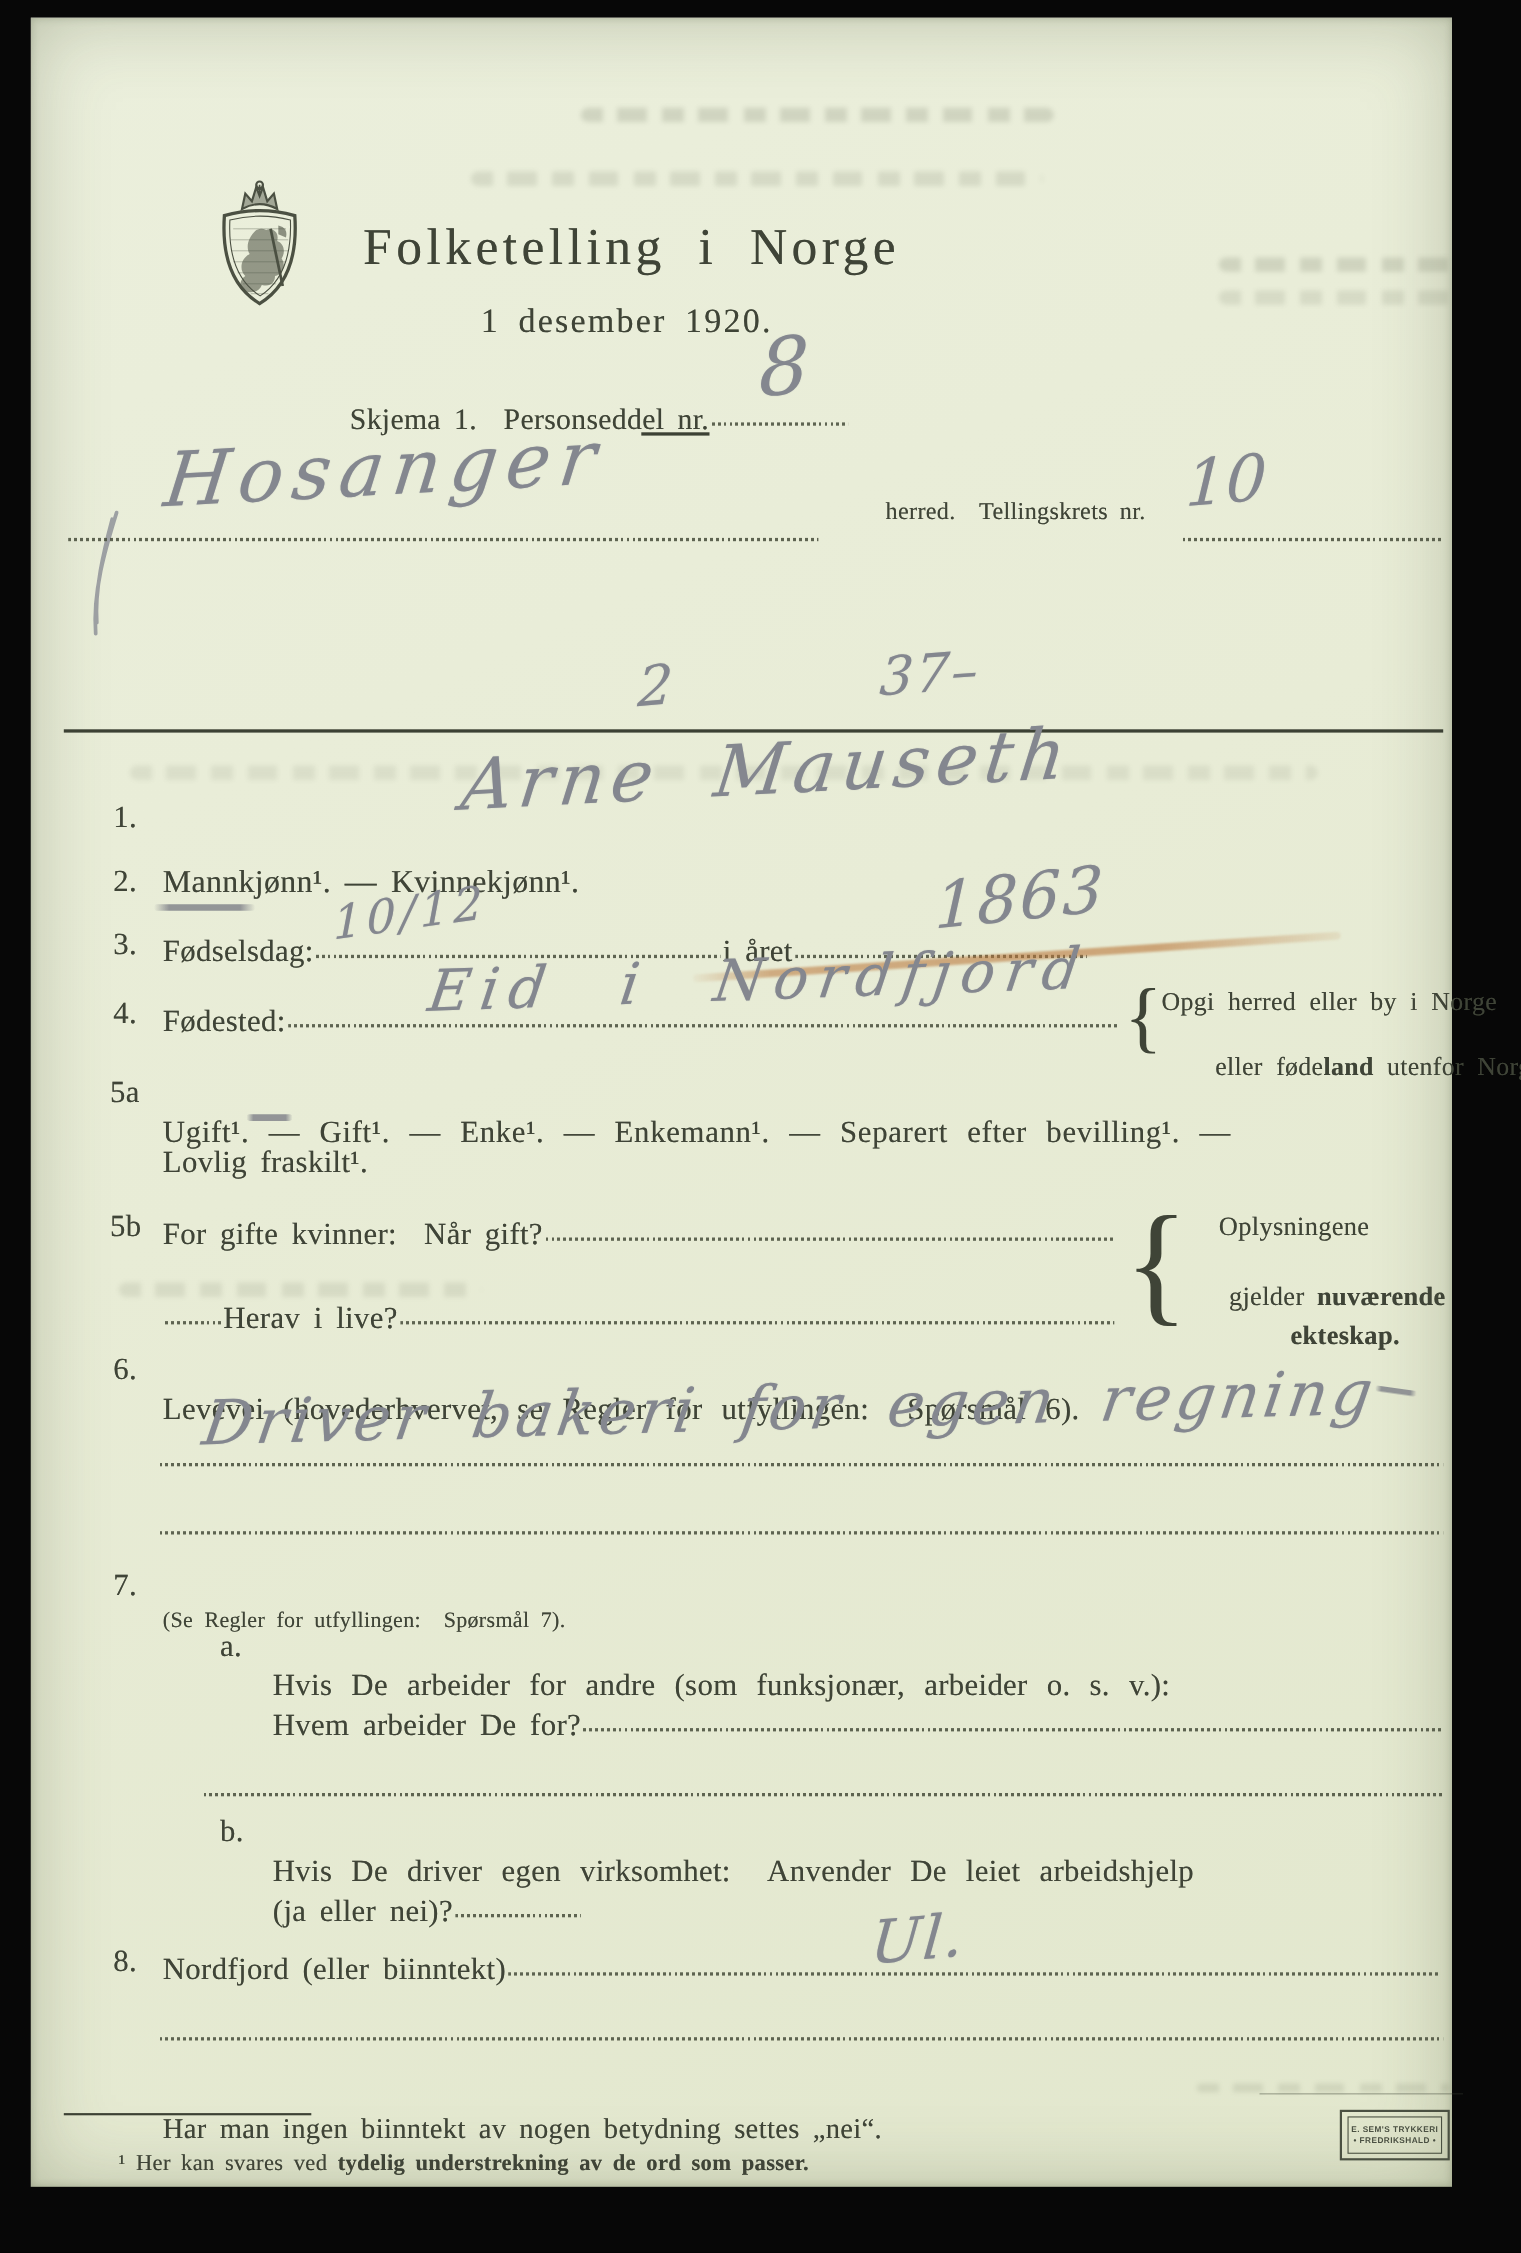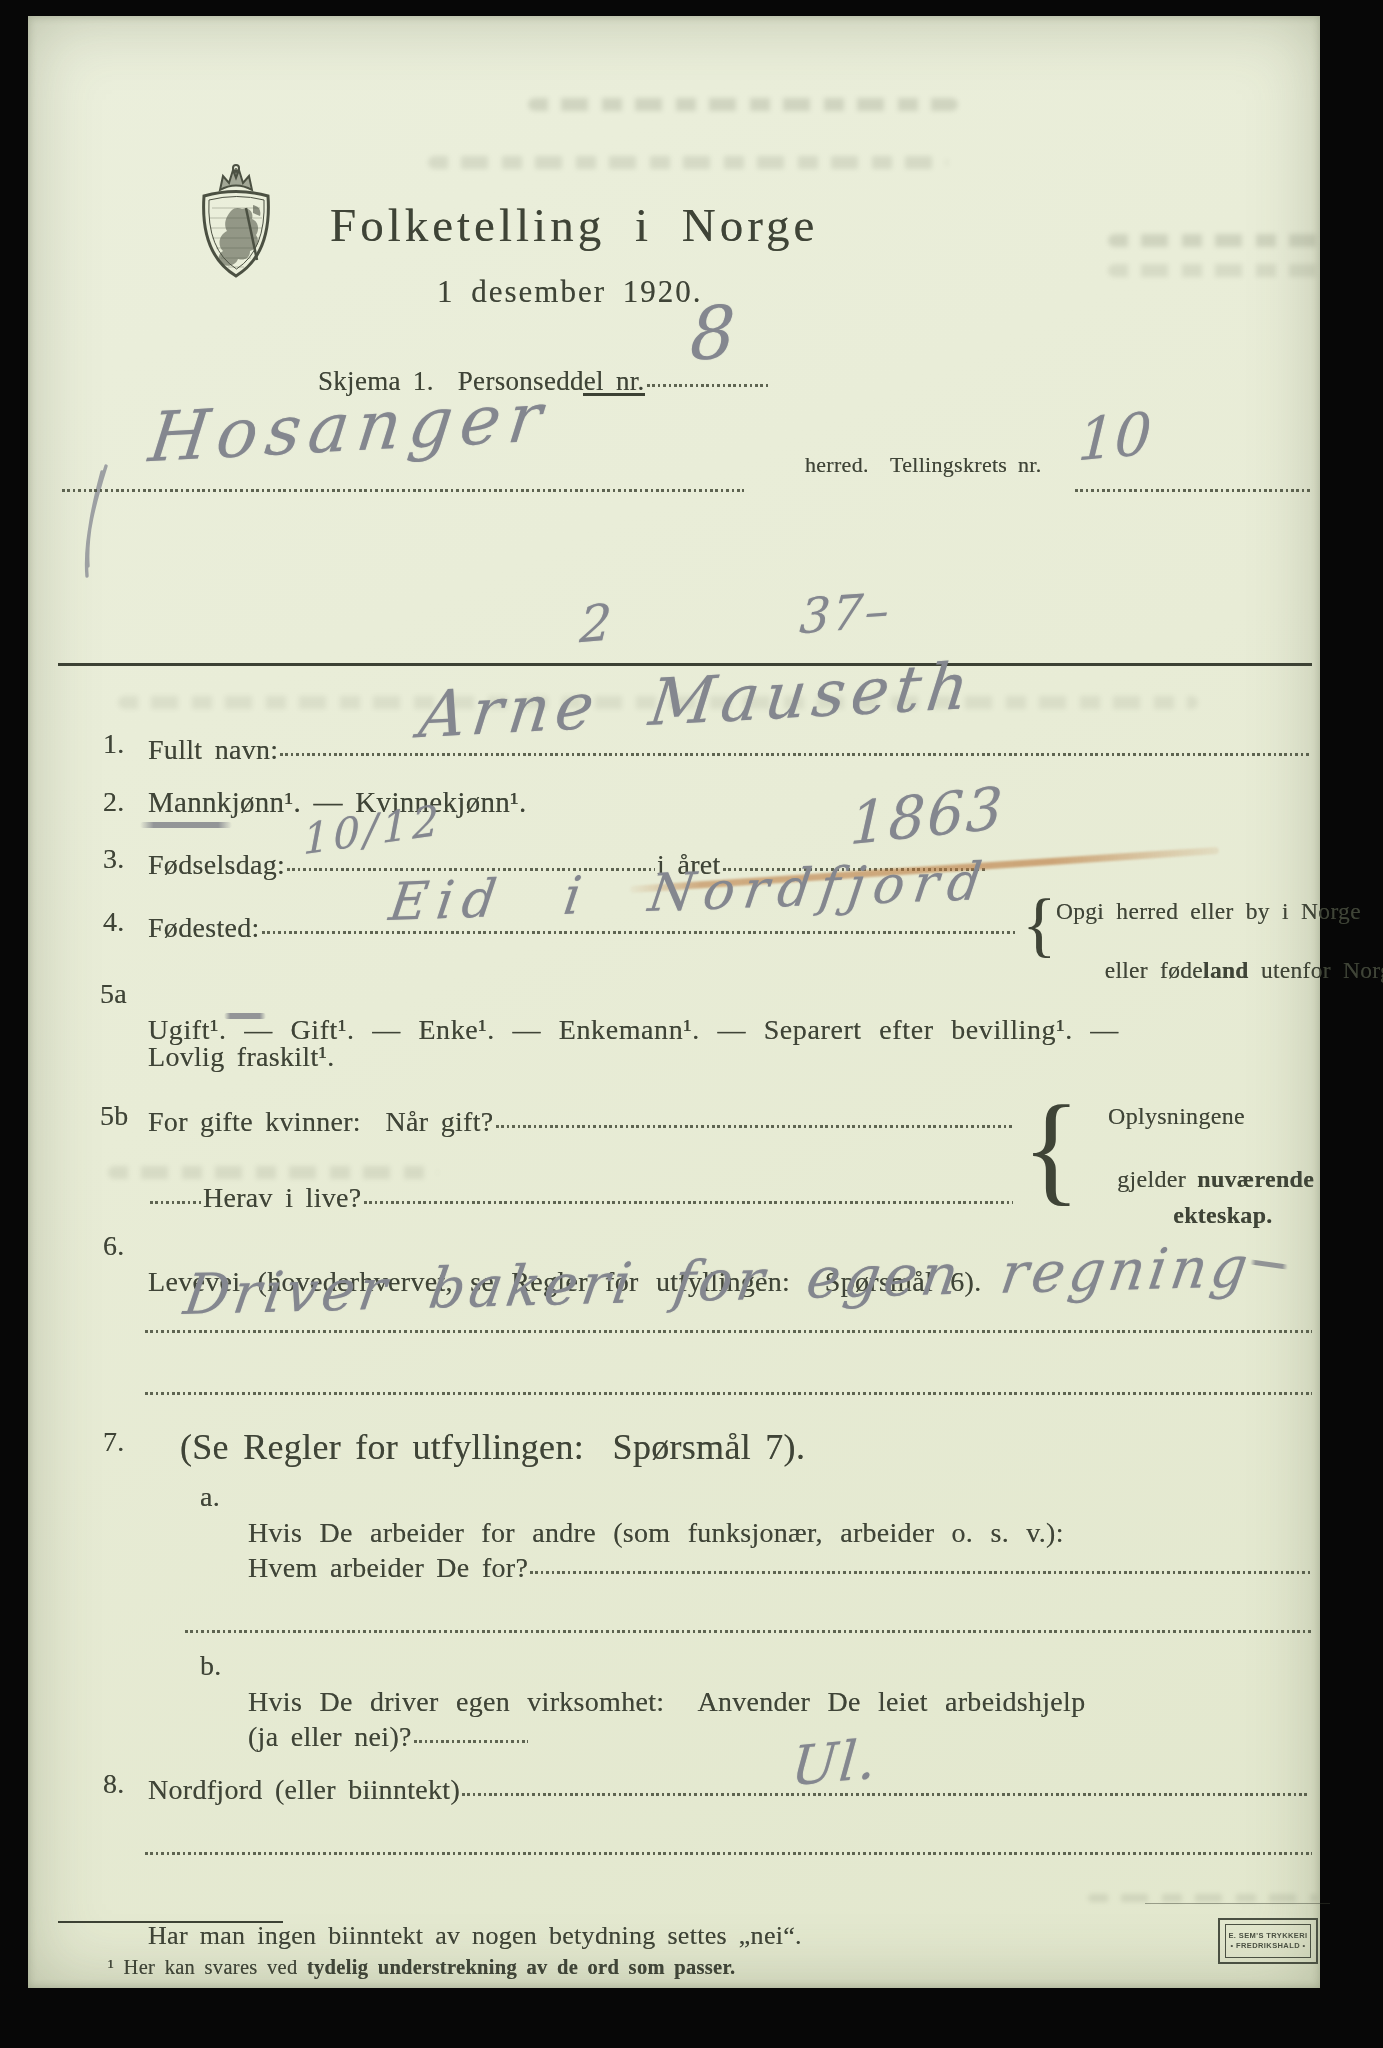--- a/index.html
+++ b/index.html
@@ -87,24 +87,20 @@
   <div class="leaderline" style="left:62px;top:489px;width:682px;"></div>
   <div class="printed" style="left:774px;top:452px;font-size:22px;margin-left:31px;">herred.  Tellingskrets nr.</div>
   <div class="hw" style="left:1078px;top:406px;font-size:58px;transform:rotate(-5deg) skewX(-8deg);">10</div>
   <div class="leaderline" style="left:1075px;top:489px;width:237px;"></div>
 
   <div class="hw" style="left:580px;top:596px;font-size:50px;transform:rotate(-5deg) skewX(-8deg);">2</div>
   <div class="hw" style="left:800px;top:588px;font-size:48px;letter-spacing:2px;transform:rotate(-4deg) skewX(-8deg);">37–</div>
   <div class="solidline" style="left:58px;top:663px;width:1254px;height:3px;"></div>
 
   <div class="printed" style="left:103px;top:728px;font-size:28px;">1.</div>
-  <div class="row" style="left:148px;top:728px;width:1164px;font-size:28px;">
-    <span class="pre">Fullt navn:</span>
-    <span class="leader grow"></span>
-  </div>
   <div class="hw" style="left:420px;top:678px;font-size:64px;letter-spacing:6px;word-spacing:24px;transform:rotate(-3deg) skewX(-10deg);">Arne Mauseth</div>
 
   <div class="printed" style="left:103px;top:786px;font-size:28px;">2.</div>
   <div class="printed" style="left:148px;top:786px;font-size:29px;">Mannkjønn¹. — Kvinnekjønn¹.</div>
   <div class="pencilmark" style="left:140px;top:822px;width:92px;height:6px;"></div>
 
   <div class="printed" style="left:103px;top:843px;font-size:28px;">3.</div>
   <div class="row" style="left:148px;top:843px;width:842px;font-size:28px;">
     <span class="pre">Fødselsdag:</span>
     <span class="leader" style="width:372px;"></span>
@@ -152,21 +148,21 @@
   </div>
 
   <div class="printed" style="left:103px;top:1230px;font-size:28px;">6.</div>
   <div class="printed sp8" style="left:148px;top:1230px;font-size:28px;">Levevei (hovederhvervet, se Regler for utfyllingen:  Spørsmål 6).</div>
   <div class="pencilmark" style="left:1250px;top:1262px;width:38px;height:5px;transform:rotate(8deg);"></div>
   <div class="hw" style="left:185px;top:1262px;font-size:56px;letter-spacing:4px;word-spacing:18px;transform:rotate(-1.5deg) skewX(-10deg);">Driver bakeri for egen regning</div>
   <div class="leaderline" style="left:145px;top:1330px;width:1167px;"></div>
   <div class="leaderline" style="left:145px;top:1392px;width:1167px;"></div>
 
   <div class="printed" style="left:103px;top:1426px;font-size:28px;">7.</div>
-  <div class="printed" style="left:148px;top:1426px;font-size:36px;margin-left:32px;">(Se Regler for utfyllingen:  Spørsmål 7).</div>
+  <div class="printed" style="left:148px;top:1462px;font-size:20px;">(Se Regler for utfyllingen:  Spørsmål 7).</div>
 
   <div class="printed" style="left:200px;top:1481px;font-size:28px;">a.</div>
   <div class="printed sp8" style="left:248px;top:1481px;font-size:28px;">Hvis De arbeider for andre (som funksjonær, arbeider o. s. v.):</div>
   <div class="row" style="left:248px;top:1546px;width:1064px;font-size:28px;">
     <span class="pre">Hvem arbeider De for?</span>
     <span class="leader grow"></span>
   </div>
   <div class="leaderline" style="left:185px;top:1630px;width:1127px;"></div>
 
   <div class="printed" style="left:200px;top:1650px;font-size:28px;">b.</div>

